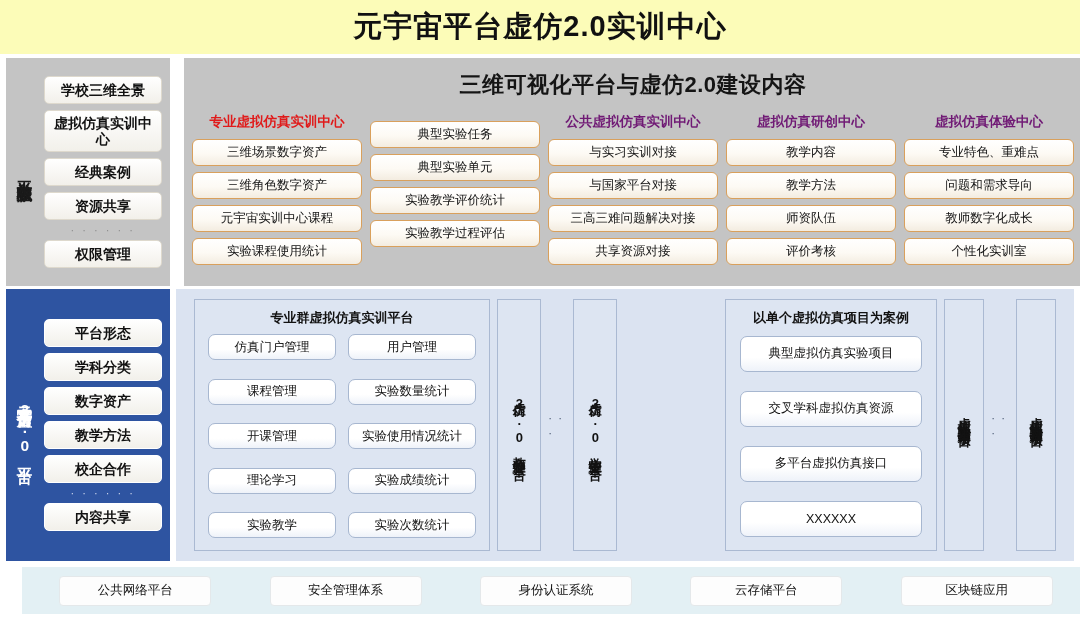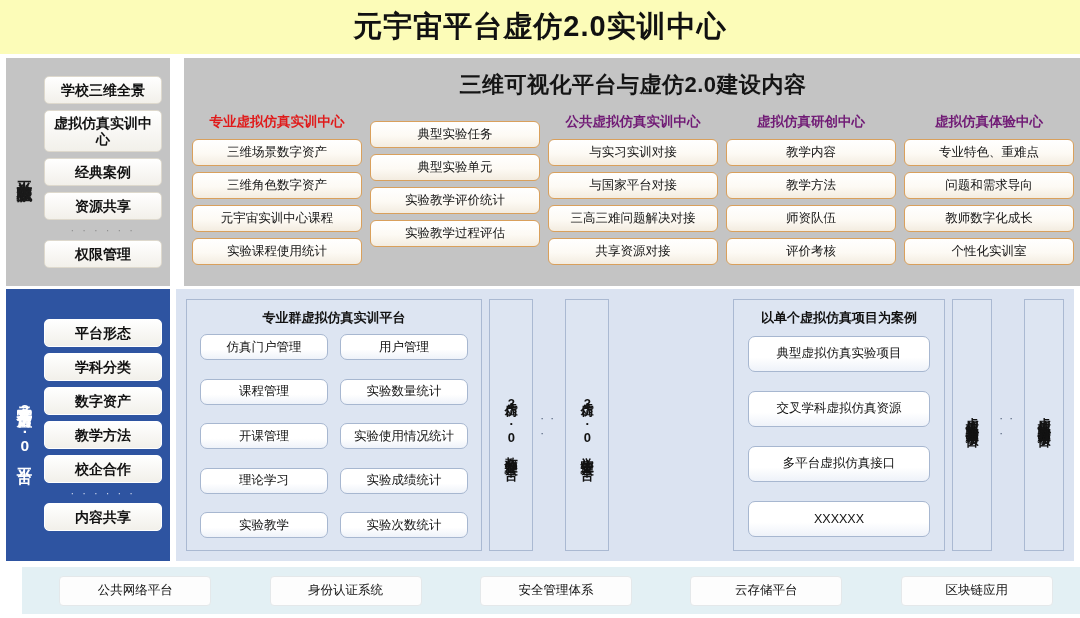--- a/index.html
+++ b/index.html
@@ -185,21 +185,21 @@
 
   
   .mid-block {
     position: absolute;
     left: 0; top: 231px;
     width: 898px; height: 272px;
     background: #dbe3f1;
     display: flex;
     flex-direction: row;
     align-items: stretch;
-    padding: 10px 10px;
+    padding: 10px 18px;
     box-sizing: border-box;
     gap: 7px;
   }
   .panel {
     box-sizing: border-box;
     border: 1px solid #aab9d2;
     background: #dde5f2;
     display: flex;
     flex-direction: column;
   }
@@ -461,19 +461,19 @@
       <div class="vpanel" style="width:40px;">
         <div class="vpanel-label">虚拟仿真实验教学项目N</div>
       </div>
 
     </div>
 
   </div>
 
   <div class="bottom-bar">
     <div class="bottom-box">公共网络平台</div>
+    <div class="bottom-box">安全管理体系</div>
     <div class="bottom-box">身份认证系统</div>
-    <div class="bottom-box">安全管理体系</div>
     <div class="bottom-box">云存储平台</div>
     <div class="bottom-box">区块链应用</div>
   </div>
 
 </div>
 
 </body></html>

